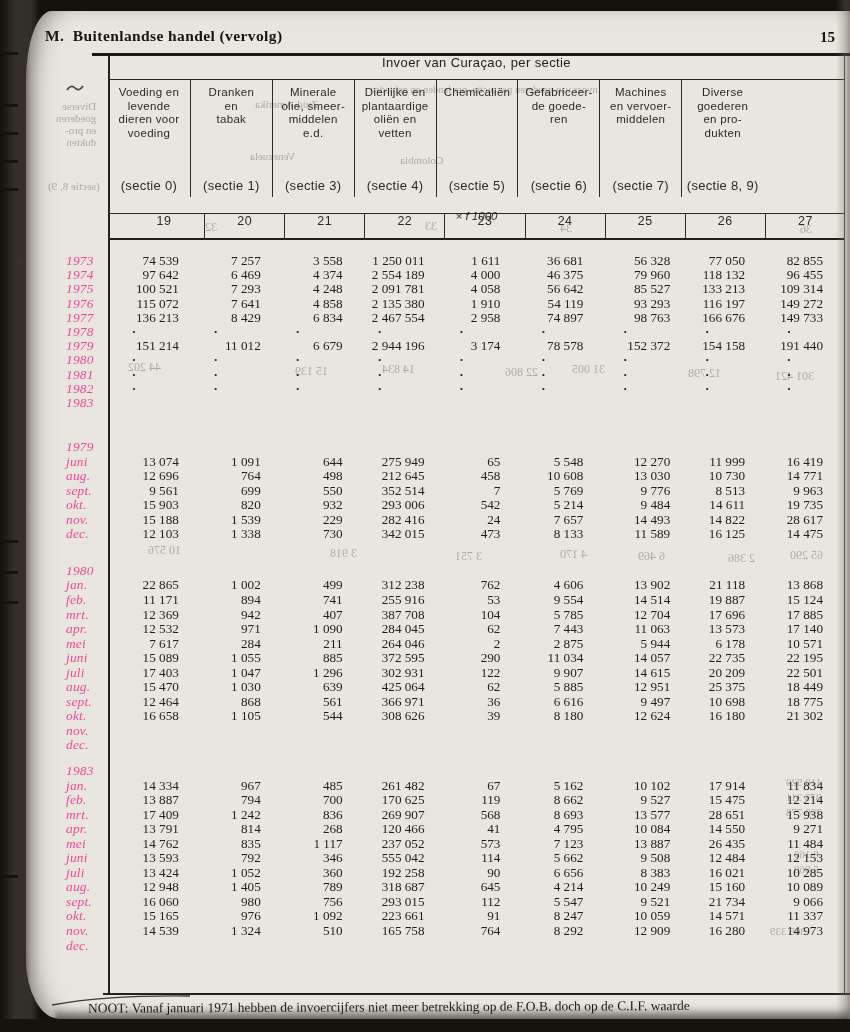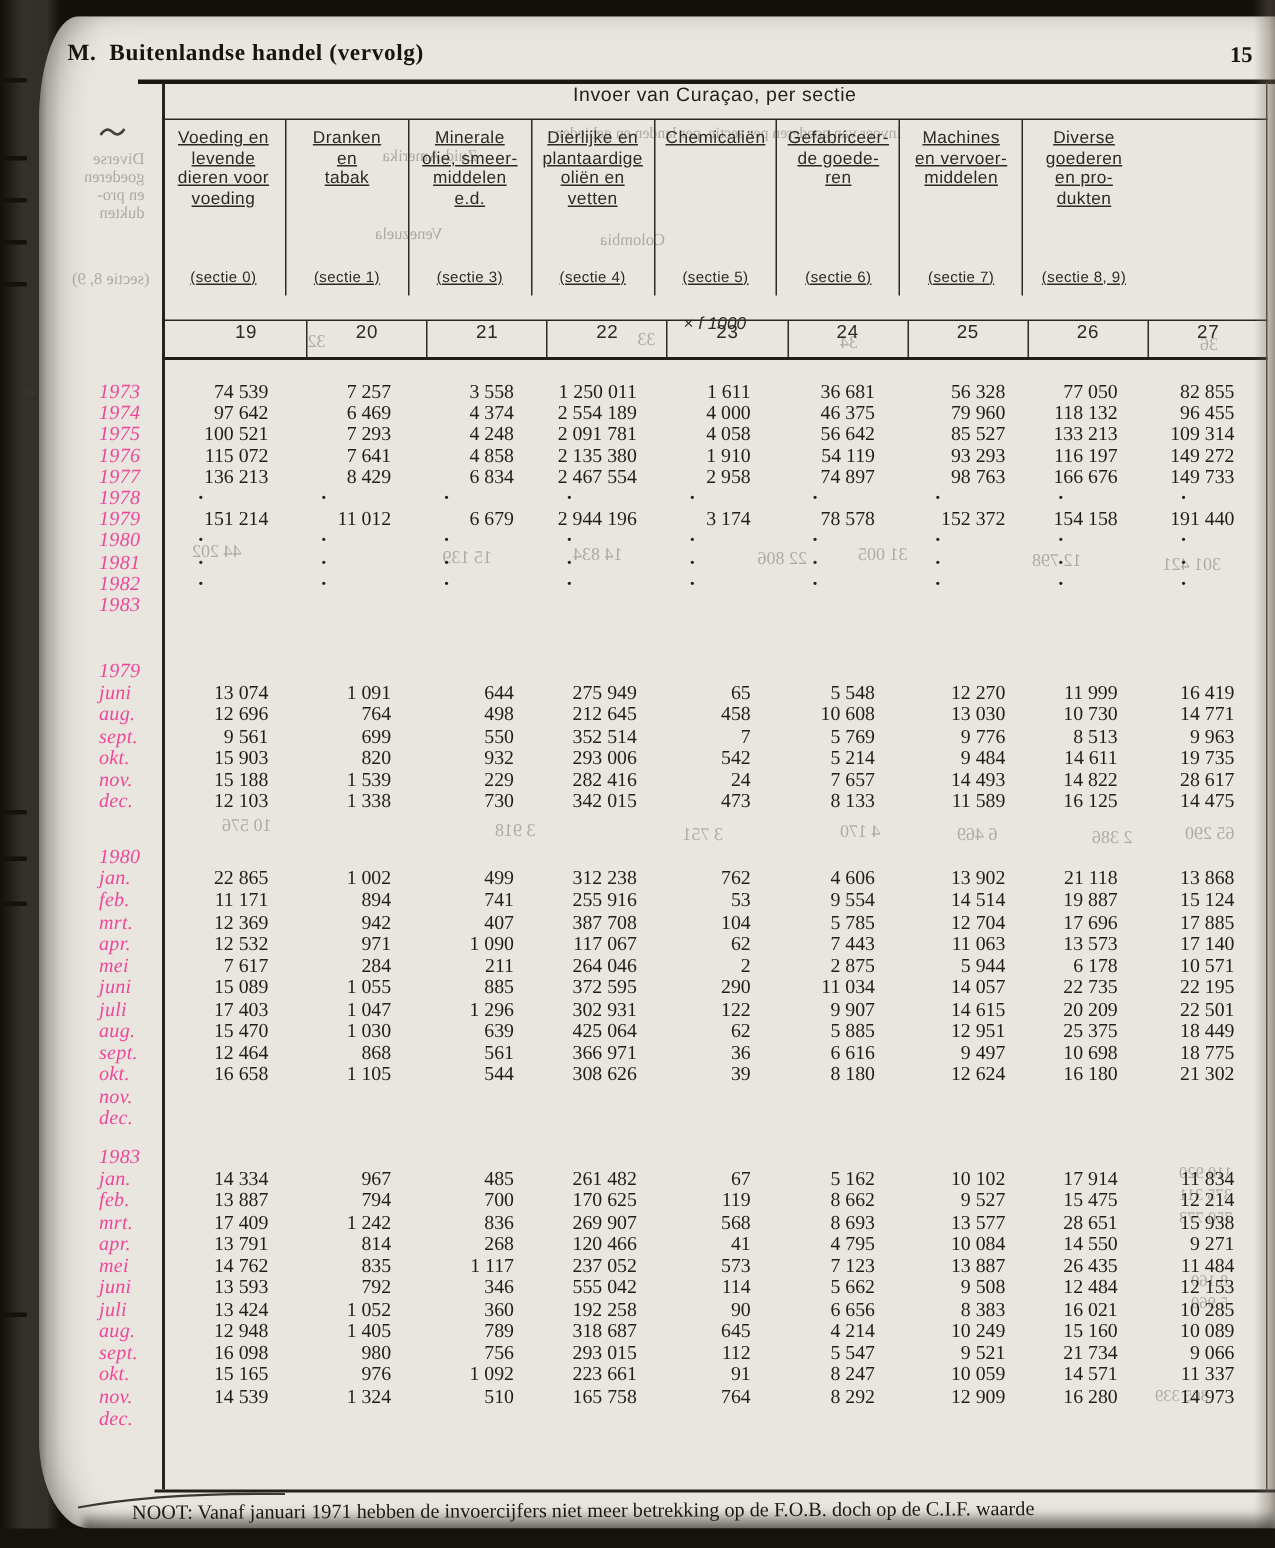--- a/index.html
+++ b/index.html
@@ -40,24 +40,24 @@
   .stub-vline{position:absolute;left:45px;top:0;width:1.6px;height:938px;background:#26231e;}
   .right-vline{position:absolute;right:0;top:0;width:1.3px;height:938px;background:#4a453d;}
   .bottom-line{position:absolute;left:40px;right:-5px;top:938px;height:2px;background:#24211c;}
 
   .title-row{margin-left:45px;height:24px;line-height:26px;text-align:center;
     font:13px "Liberation Sans",sans-serif;color:#23211c;letter-spacing:.4px;
     border-bottom:1.2px solid #2a2722;}
   .header-row{margin-left:45px;display:grid;grid-template-columns:repeat(9,1fr);height:117px;}
   .hcell{display:flex;flex-direction:column;justify-content:space-between;
     border-left:1.2px solid #2e2a25;padding:6px 2px 5px 2px;text-align:center;
-    font:11.5px/13.5px "Liberation Sans",sans-serif;color:#2c2a24;letter-spacing:.3px;text-decoration:underline;}
+    font:11.5px/13.5px "Liberation Sans",sans-serif;color:#2c2a24;letter-spacing:.3px;}
   .hcell:first-child{border-left:none;}
   .hlabel{white-space:pre-line;}
-  .hsectie{white-space:nowrap;font-size:10px;}
+  .hsectie{white-space:nowrap;font-size:13px;}
   .unit-row{margin-left:45px;height:16px;position:relative;}
   .unit-note{position:absolute;left:0;right:0;top:13px;text-align:center;
     font:italic 11.5px "Liberation Sans",sans-serif;color:#2c2a24;}
   .numbers-row{margin-left:45px;display:grid;grid-template-columns:repeat(9,1fr);height:24px;
     border-top:1.1px solid #2a2722;border-bottom:2.4px solid #211e19;padding-left:16px;}
   .ncell{border-left:1.2px solid #2e2a25;text-align:center;line-height:24px;
     font:12.5px "Liberation Sans",sans-serif;color:#2c2a24;letter-spacing:.5px;}
   .ncell:first-child{border-left:none;}
 
   
@@ -489,21 +489,21 @@
             <div class="dval">5 785</div>
             <div class="dval">12 704</div>
             <div class="dval">17 696</div>
             <div class="dval">17 885</div>
           </div>
           <div class="drow">
             <div class="rlabel">apr.</div>
             <div class="dval">12 532</div>
             <div class="dval">971</div>
             <div class="dval">1 090</div>
-            <div class="dval">117 067</div>
+            <div class="dval">284 045</div>
             <div class="dval">62</div>
             <div class="dval">7 443</div>
             <div class="dval">11 063</div>
             <div class="dval">13 573</div>
             <div class="dval">17 140</div>
           </div>
           <div class="drow">
             <div class="rlabel">mei</div>
             <div class="dval">7 617</div>
             <div class="dval">284</div>
@@ -704,21 +704,21 @@
             <div class="dval">789</div>
             <div class="dval">318 687</div>
             <div class="dval">645</div>
             <div class="dval">4 214</div>
             <div class="dval">10 249</div>
             <div class="dval">15 160</div>
             <div class="dval">10 089</div>
           </div>
           <div class="drow">
             <div class="rlabel">sept.</div>
-            <div class="dval">16 098</div>
+            <div class="dval">16 060</div>
             <div class="dval">980</div>
             <div class="dval">756</div>
             <div class="dval">293 015</div>
             <div class="dval">112</div>
             <div class="dval">5 547</div>
             <div class="dval">9 521</div>
             <div class="dval">21 734</div>
             <div class="dval">9 066</div>
           </div>
           <div class="drow">

